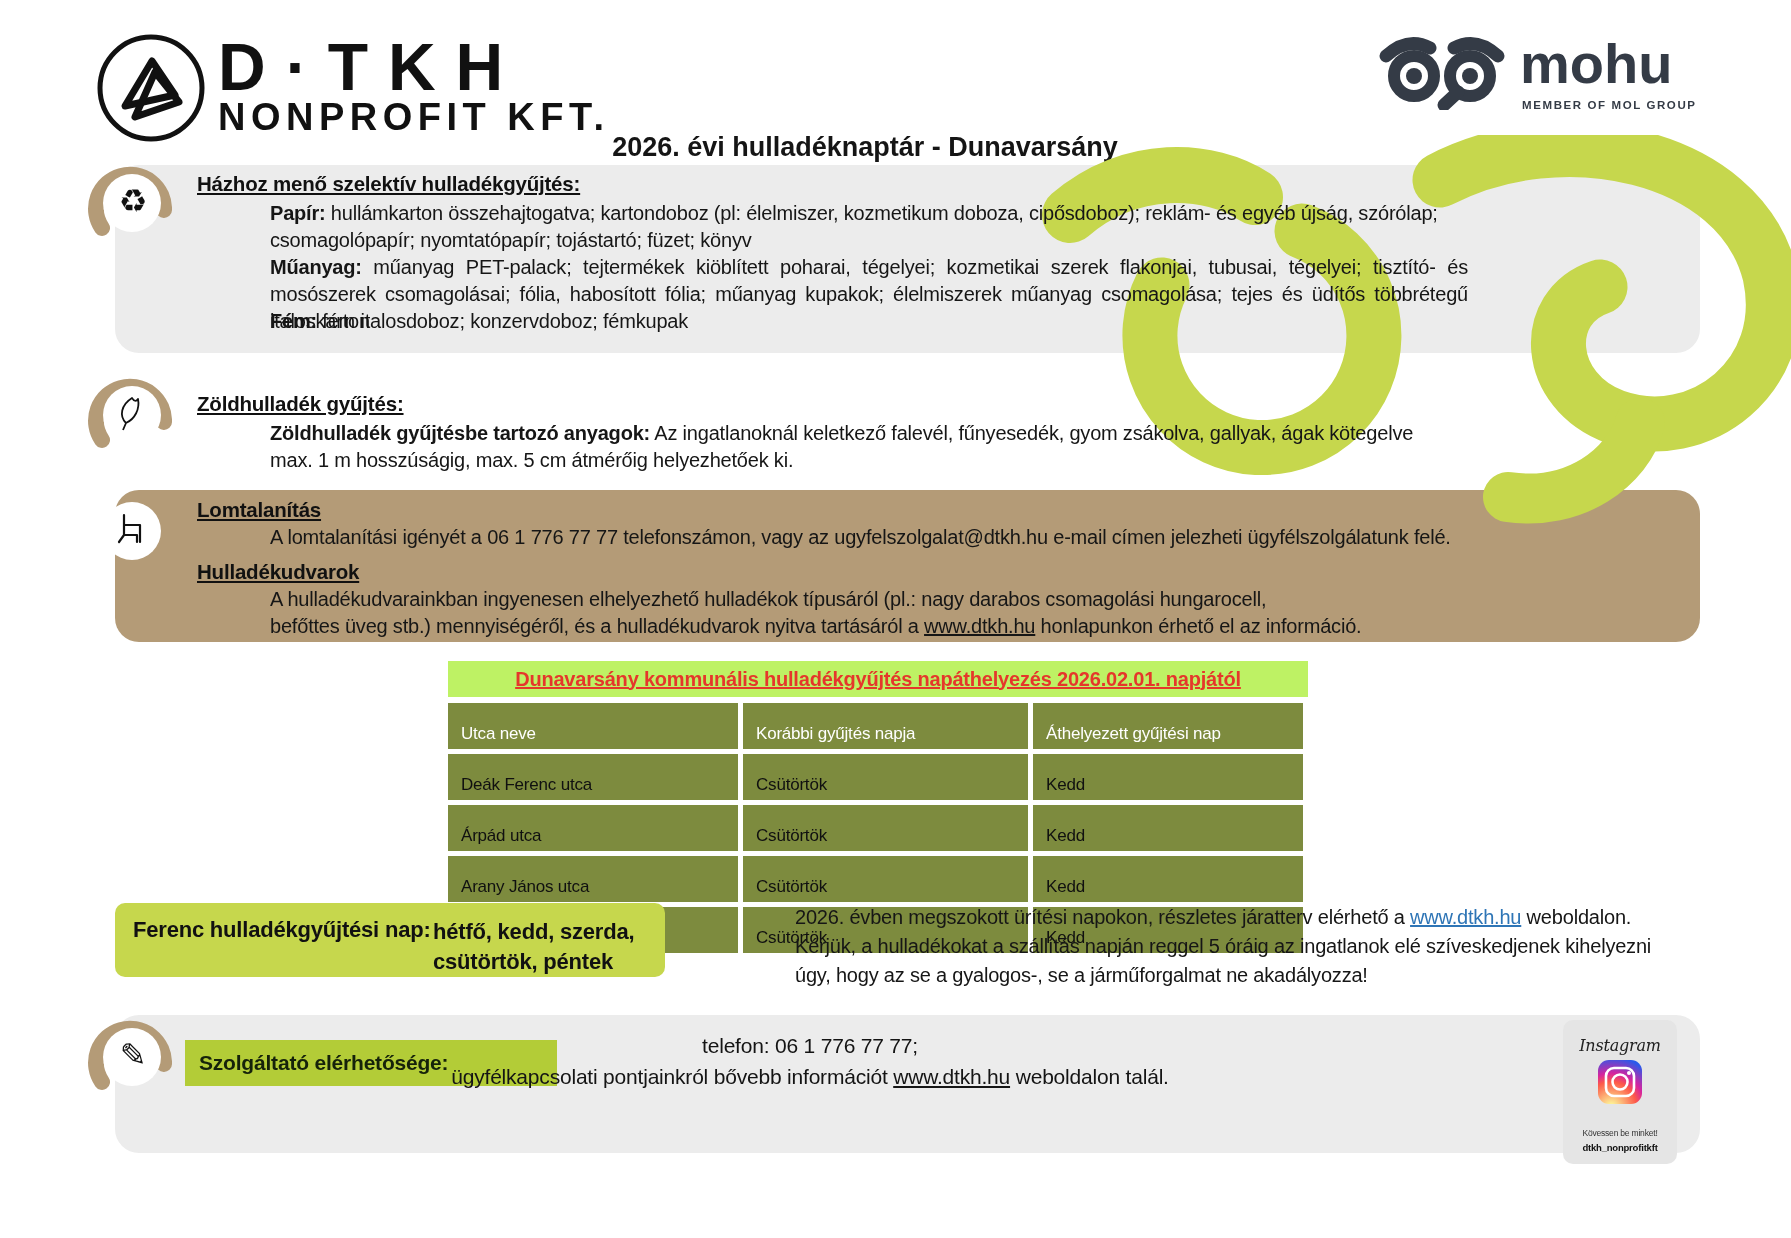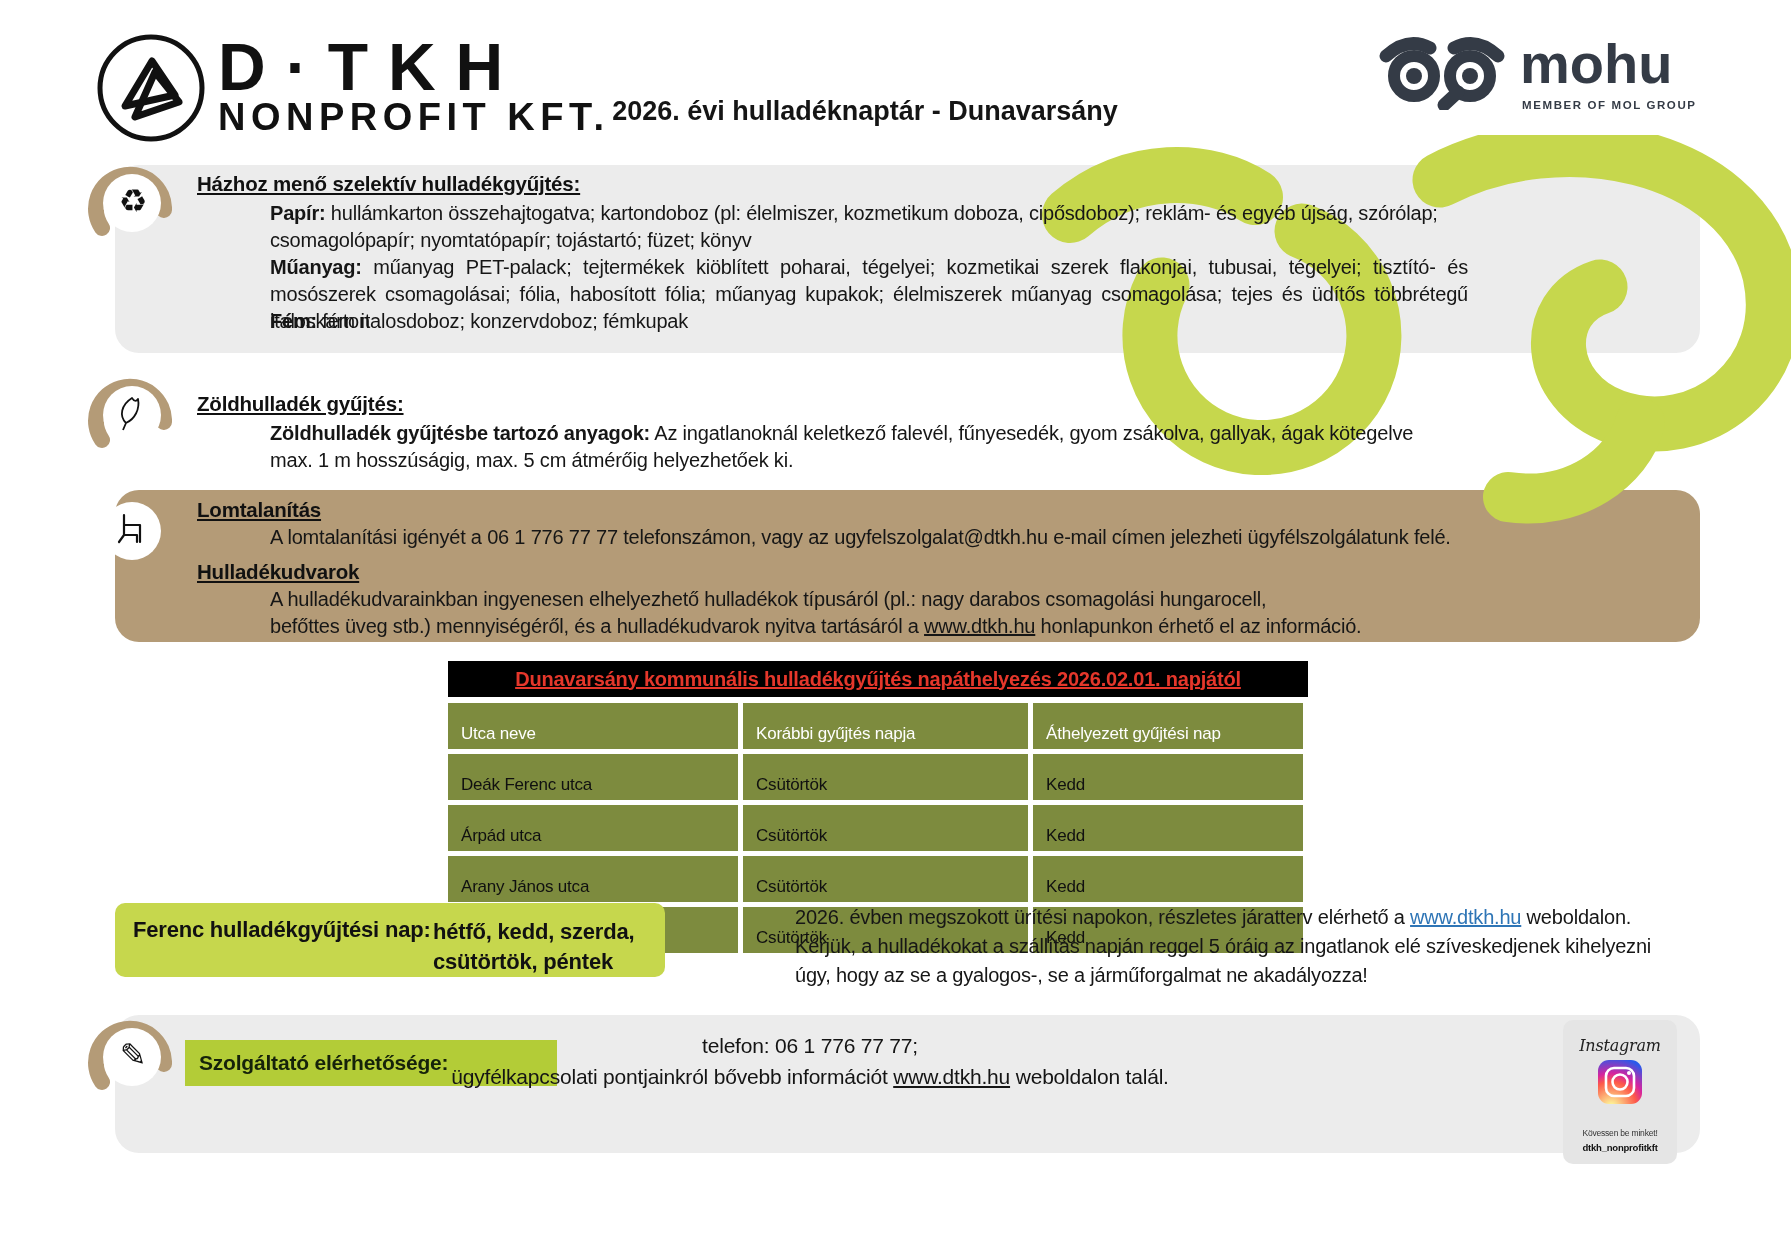--- a/index.html
+++ b/index.html
@@ -3,21 +3,21 @@
 <meta charset="utf-8">
 <style>
   html,body{margin:0;padding:0;background:#fff;}
   .page{position:relative;width:1791px;height:1238px;background:#fff;overflow:hidden;
         font-family:"Liberation Sans",sans-serif;color:#111;letter-spacing:-0.2px;}
   .abs{position:absolute;}
 
   
   .dtkh-text{font-weight:bold;font-size:66px;letter-spacing:20px;line-height:1;color:#111;}
   .dtkh-sub{font-weight:600;font-size:38px;letter-spacing:5.5px;color:#111;}
-  .doc-title{font-weight:bold;font-size:27px;text-align:center;color:#151515;letter-spacing:0;}
+  .doc-title{font-weight:bold;font-size:27px;text-align:center;color:#151515;letter-spacing:0;margin-top:36px;}
   .mohu-word{font-weight:bold;font-size:56px;color:#343b46;line-height:1;letter-spacing:0;}
   .mohu-sub{font-weight:bold;font-size:11.5px;color:#343b46;letter-spacing:1.6px;}
 
   
   .band{position:absolute;border-radius:24px;}
   .band.gray{background:#ececec;}
   .band.brown{background:#b49b77;}
 
   .sec-head{font-size:20.5px;font-weight:bold;text-decoration:underline;color:#111;z-index:5;}
   .body-text{font-size:20px;line-height:27px;color:#161616;z-index:5;}
@@ -30,21 +30,21 @@
   .icon-badge{position:absolute;width:84px;height:84px;z-index:6;}
   .icon-badge svg{position:absolute;left:0;top:0;}
   .icon-glyph{position:absolute;left:24px;top:22px;width:42px;height:42px;display:flex;
               align-items:center;justify-content:center;font-size:32px;color:#111;}
 
   
   .swirl{position:absolute;left:1040px;top:135px;z-index:2;}
   .content-z{z-index:5;}
 
   
-  .tbl-title{background:#000000;display:flex;align-items:center;justify-content:center;
+  .tbl-title{background:#bef264;display:flex;align-items:center;justify-content:center;
              font-size:20px;font-weight:bold;color:#e5372b;text-decoration:underline;}
   table.relocation{border-collapse:separate;border-spacing:5px;background:#fff;}
   table.relocation td,table.relocation th{background:#7d8b3e;height:30px;text-align:left;
              padding:16px 0 0 13px;font-size:17px;font-weight:normal;}
   table.relocation th{color:#fff;}
   table.relocation td{color:#101010;}
 
   
   .mixed-box{background:#c6d74d;border-radius:10px;display:flex;align-items:flex-start;padding:14px 18px;}
   .mixed-label{font-size:22px;font-weight:bold;width:300px;}

